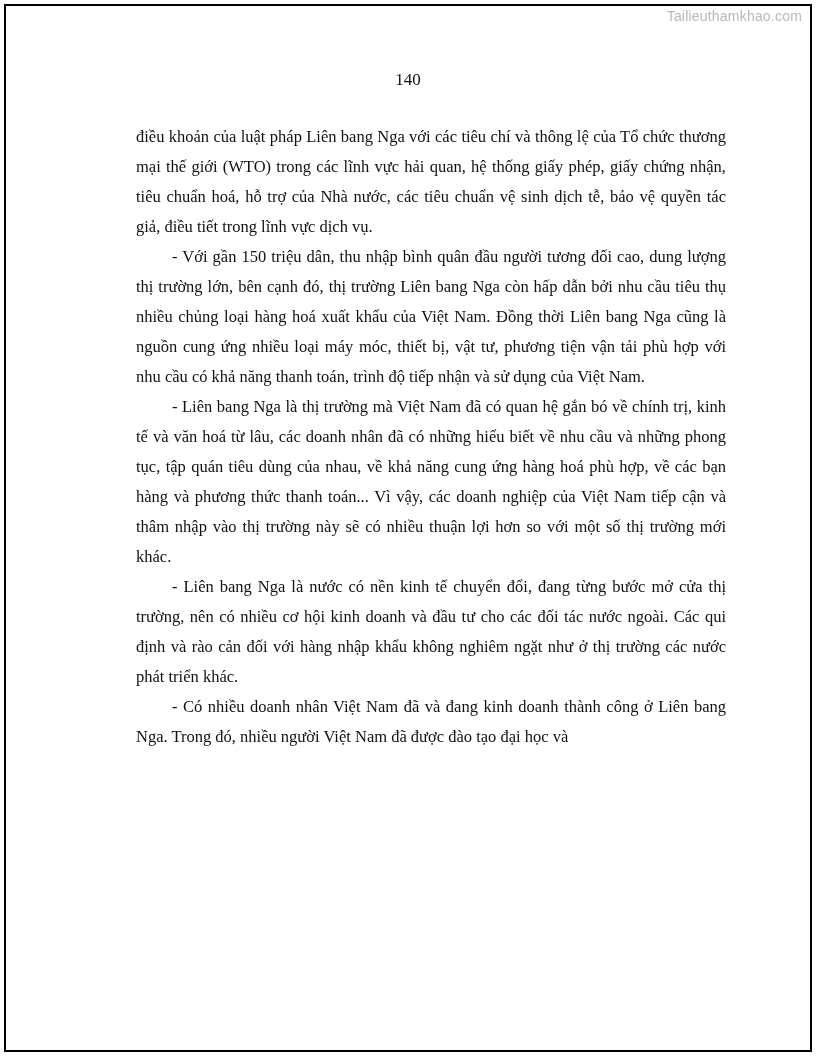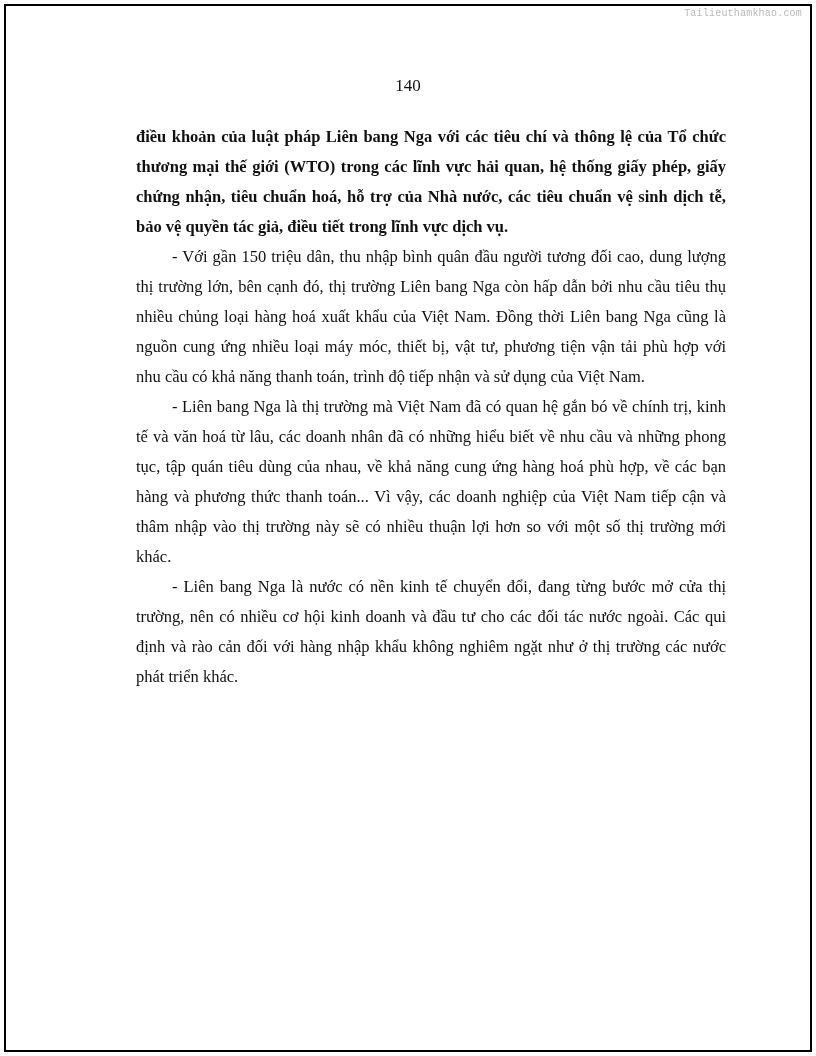--- a/index.html
+++ b/index.html
@@ -22,28 +22,28 @@
     left: 4px;
     right: 4px;
     bottom: 4px;
     border: 2px solid #000000;
     pointer-events: none;
   }
   .watermark {
     position: absolute;
     top: 8px;
     right: 14px;
-    font-family: Liberation Mono, monospace;
-    font-size: 10px;
+    font-family: Liberation Sans, sans-serif;
+    font-size: 14px;
     color: #b9b9b9;
     letter-spacing: 0.2px;
   }
   .page-number {
     position: absolute;
-    top: 76px;
+    top: 70px;
     left: 0;
     width: 100%;
     text-align: center;
     font-size: 17px;
     color: #111111;
   }
   .content {
     position: absolute;
     top: 122px;
     left: 136px;
@@ -51,29 +51,29 @@
     font-size: 16.5px;
     line-height: 30px;
     text-align: justify;
   }
   .para {
     margin: 0;
     text-indent: 36px;
   }
   .para.no-indent {
     text-indent: 0;
-    font-weight: bold;
   }
 </style>
 </head>
 <body>
 
 <div class="page">
   <div class="border-frame"></div>
   <div class="watermark">Tailieuthamkhao.com</div>
   <div class="page-number">140</div>
   <div class="content">
     <p class="para no-indent">điều khoản của luật pháp Liên bang Nga với các tiêu chí và thông lệ của Tổ chức thương mại thế giới (WTO) trong các lĩnh vực hải quan, hệ thống giấy phép, giấy chứng nhận, tiêu chuẩn hoá, hỗ trợ của Nhà nước, các tiêu chuẩn vệ sinh dịch tễ, bảo vệ quyền tác giả, điều tiết trong lĩnh vực dịch vụ.</p>
     <p class="para">- Với gần 150 triệu dân, thu nhập bình quân đầu người tương đối cao, dung lượng thị trường lớn, bên cạnh đó, thị trường Liên bang Nga còn hấp dẫn bởi nhu cầu tiêu thụ nhiều chủng loại hàng hoá xuất khẩu của Việt Nam. Đồng thời Liên bang Nga cũng là nguồn cung ứng nhiều loại máy móc, thiết bị, vật tư, phương tiện vận tải phù hợp với nhu cầu có khả năng thanh toán, trình độ tiếp nhận và sử dụng của Việt Nam.</p>
     <p class="para">- Liên bang Nga là thị trường mà Việt Nam đã có quan hệ gắn bó về chính trị, kinh tế và văn hoá từ lâu, các doanh nhân đã có những hiểu biết về nhu cầu và những phong tục, tập quán tiêu dùng của nhau, về khả năng cung ứng hàng hoá phù hợp, về các bạn hàng và phương thức thanh toán... Vì vậy, các doanh nghiệp của Việt Nam tiếp cận và thâm nhập vào thị trường này sẽ có nhiều thuận lợi hơn so với một số thị trường mới khác.</p>
     <p class="para">- Liên bang Nga là nước có nền kinh tế chuyển đổi, đang từng bước mở cửa thị trường, nên có nhiều cơ hội kinh doanh và đầu tư cho các đối tác nước ngoài. Các qui định và rào cản đối với hàng nhập khẩu không nghiêm ngặt như ở thị trường các nước phát triển khác.</p>
+    <p class="para">- Có nhiều doanh nhân Việt Nam đã và đang kinh doanh thành công ở Liên bang Nga. Trong đó, nhiều người Việt Nam đã được đào tạo đại học và</p>
   </div>
 </div>
 
 </body></html>

